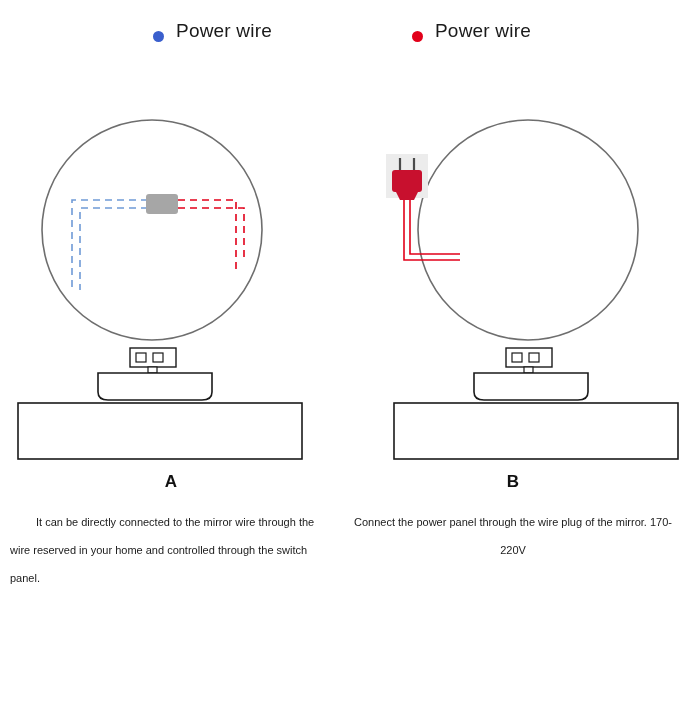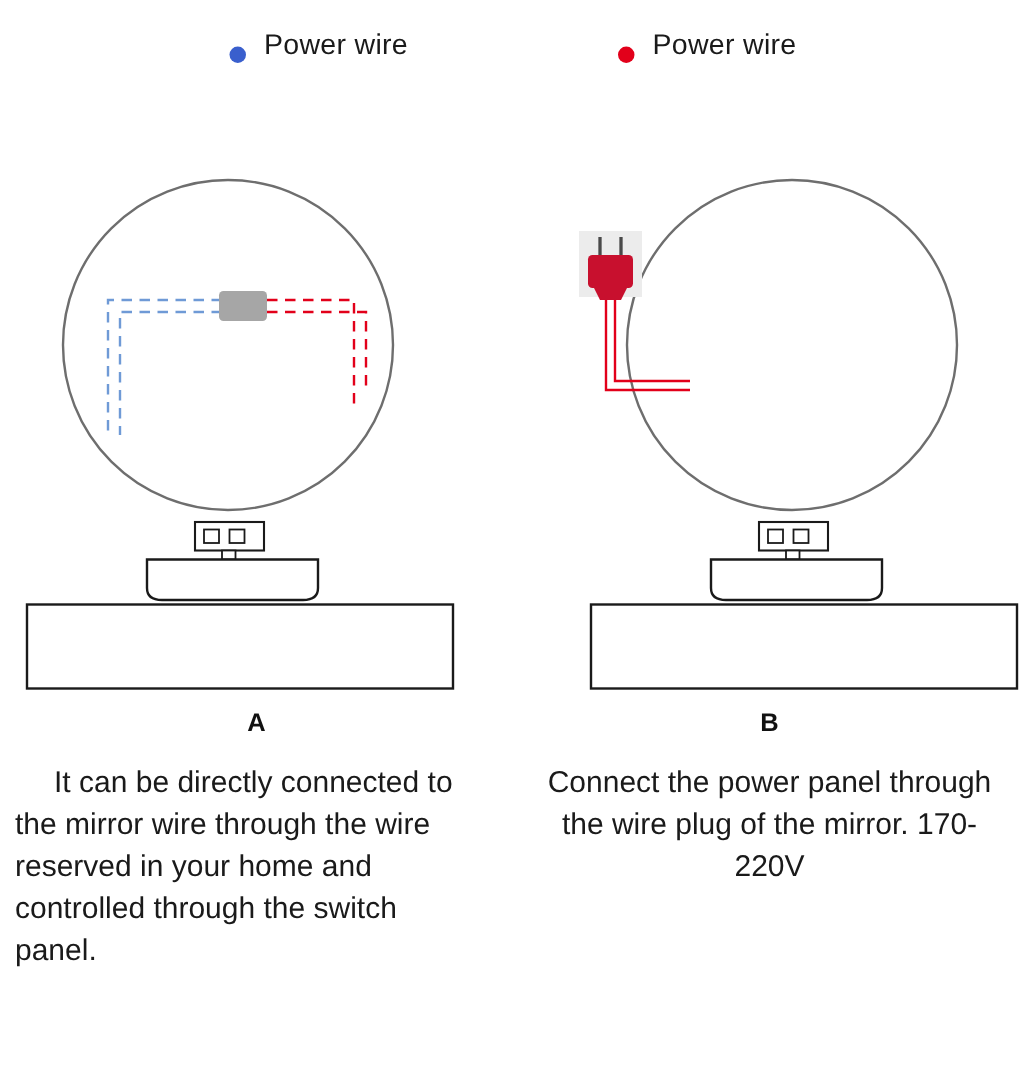--- a/index.html
+++ b/index.html
@@ -58,21 +58,21 @@
     display: block;
   }
   .panel-letter {
     text-align: center;
     font-size: 17px;
     font-weight: bold;
     color: #111;
     margin-top: 2px;
   }
   .caption {
-    font-size: 20px;
+    font-size: 11px;
     line-height: 28px;
     color: #1a1a1a;
     text-align: center;
     margin-top: 16px;
     padding: 0 12px;
   }
   .caption.left-align {
     text-align: left;
     padding-left: 10px;
     padding-right: 18px;

